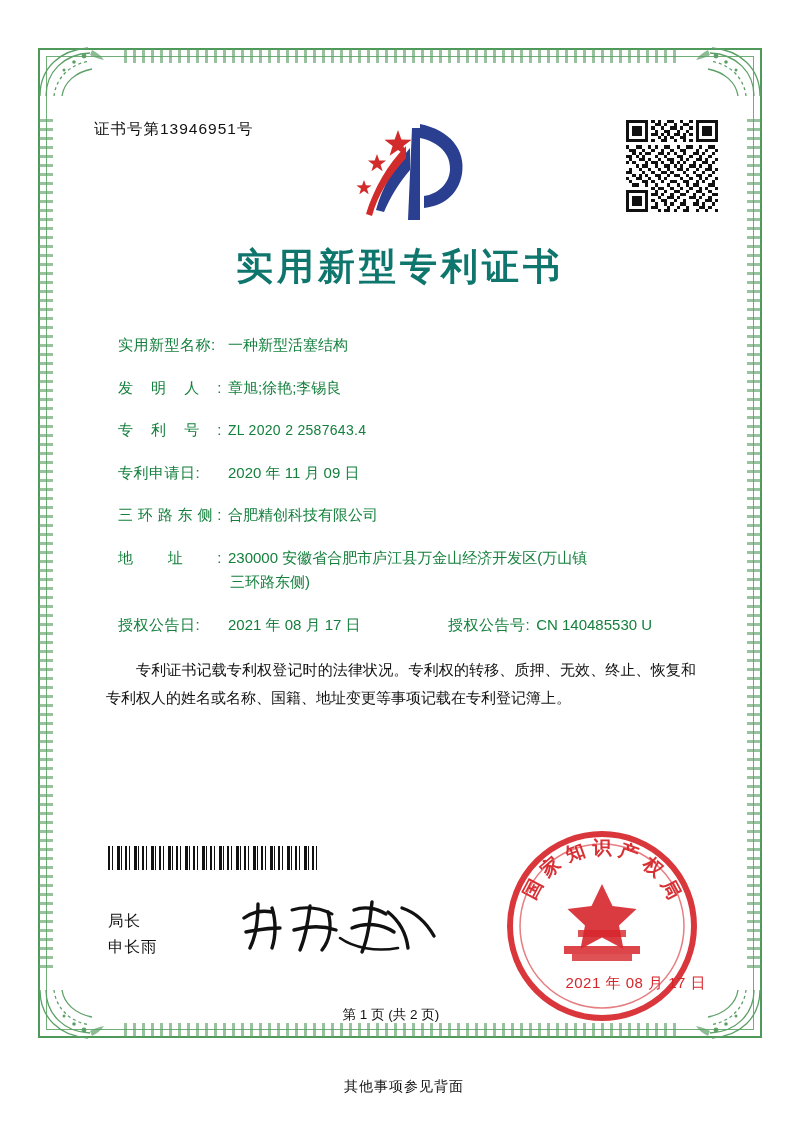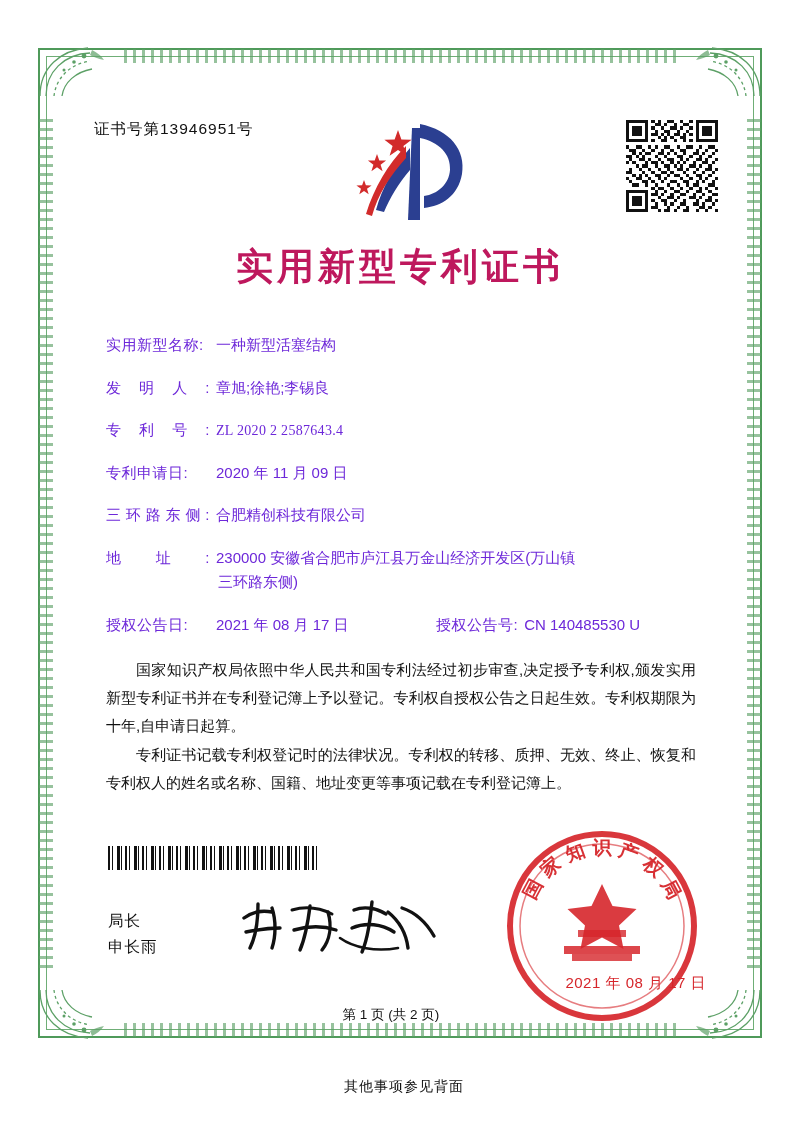--- a/index.html
+++ b/index.html
@@ -125,31 +125,31 @@
   .title {
     position: absolute;
     left: 0;
     right: 0;
     top: 186px;
     text-align: center;
     font-size: 37px;
     font-weight: bold;
     letter-spacing: 4px;
     font-family: "DejaVu Serif", "Liberation Serif", serif;
-    color: #be185d;
+    color: #0f766e;
   }
 
   .fields {
     position: absolute;
-    left: 60px;
+    left: 72px;
     top: 278px;
     width: 600px;
     font-size: 15px;
     font-family: "Liberation Sans", sans-serif;
-    color: #6d28d9;
+    color: #15803d;
   }
   .field {
     position: relative;
     margin-bottom: 20px;
     line-height: 1.5;
   }
   .field .lbl {
     display: inline-block;
     width: 110px;
     letter-spacing: 0.5px;
@@ -157,21 +157,21 @@
   .field .lbl.spaced {
     text-align: justify;
     text-align-last: justify;
     width: 104px;
     padding-right: 6px;
   }
   .field .val {
     display: inline;
   }
   .field .val.mono {
-    font-family: Liberation Serif, serif;
+    font-family: Liberation Sans, sans-serif;
     font-size: 14px;
     letter-spacing: .3px;
   }
   .field .cont {
     display: block;
     margin-left: 112px;
     margin-top: 2px;
   }
   .field.two-col .right {
     position: absolute;
@@ -615,21 +615,20 @@
       <div class="field two-col">
         <span class="lbl">授权公告日:</span><span class="val">2021 年 08 月 17 日</span>
         <span class="right">
           <span class="lbl">授权公告号:</span><span class="val">CN 140485530 U</span>
         </span>
       </div>
 
     </div>
 
     <div class="paras">
-      <p>国家知识产权局依照中华人民共和国专利法经过初步审查,决定授予专利权,颁发实用新型专利证书并在专利登记簿上予以登记。专利权自授权公告之日起生效。专利权期限为十年,自申请日起算。</p>
       <p>专利证书记载专利权登记时的法律状况。专利权的转移、质押、无效、终止、恢复和专利权人的姓名或名称、国籍、地址变更等事项记载在专利登记簿上。</p>
     </div>
 
     <div class="barcode"></div>
 
     <div class="sign-label">
       <div>局长</div>
       <div>申长雨</div>
     </div>
 

